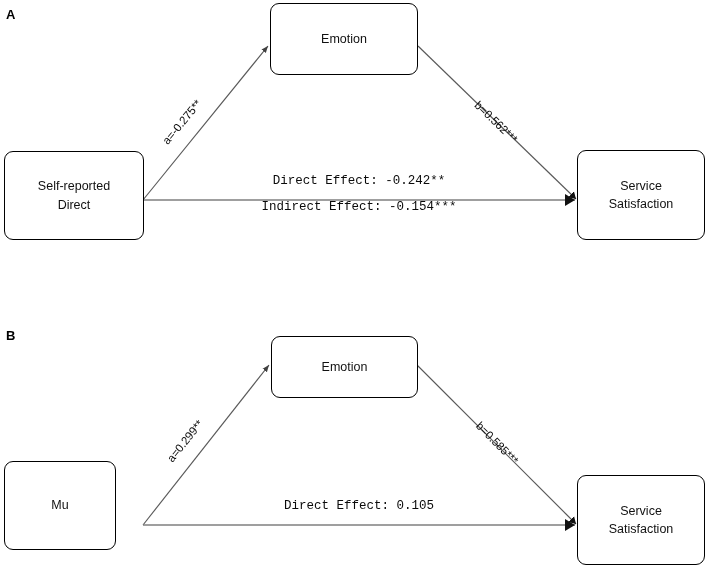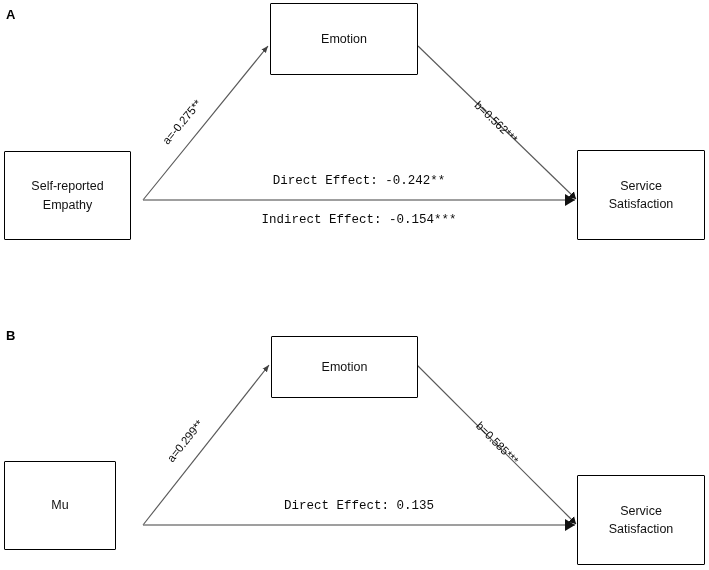--- a/index.html
+++ b/index.html
@@ -38,21 +38,21 @@
     left: 0;
     top: 0;
     width: 709px;
     height: 285px;
   }
 
   .node-box {
     position: absolute;
     box-sizing: border-box;
     border: 1.3px solid #000000;
-    border-radius: 1px;
+    border-radius: 9px;
     background: #ffffff;
     display: flex;
     align-items: center;
     justify-content: center;
     text-align: center;
     font-size: 12.5px;
     line-height: 1.45;
     font-family: "Liberation Sans", sans-serif;
     color: #111111;
   }
@@ -96,45 +96,45 @@
       </marker>
     </defs>
 
     <line x1="143" y1="200" x2="268" y2="46" stroke="#595959" stroke-width="1.15" marker-end="url(#arrowA1)"></line>
 
     <line x1="418" y1="46" x2="576" y2="199" stroke="#595959" stroke-width="1.15" marker-end="url(#arrowA2)"></line>
 
     <line x1="143" y1="200" x2="575" y2="200" stroke="#7f7f7f" stroke-width="1.7" marker-end="url(#arrowA3)"></line>
   </svg>
 
-  <div class="node-box" style="left:4px; top:151px; width:127px; height:89px;">
+  <div class="node-box" style="left:4px; top:151px; width:140px; height:89px;">
     <div>
       <span>Self-reported</span><br>
-      <span>Empathy</span>
+      <span>Direct</span>
     </div>
   </div>
 
   <div class="node-box" style="left:270px; top:3px; width:148px; height:72px;">
     <span>Emotion</span>
   </div>
 
   <div class="node-box" style="left:577px; top:150px; width:128px; height:90px;">
     <div>
       <span>Service</span><br>
       <span>Satisfaction</span>
     </div>
   </div>
 
   <div class="edge-label" style="left:155px; top:116px; transform:rotate(-50.5deg);">a=-0.275**</div>
 
   <div class="edge-label" style="left:469px; top:116px; transform:rotate(44deg);">b=0.562***</div>
 
   <div class="center-label" style="left:229px; top:174px; width:260px;">Direct Effect: -0.242**</div>
 
-  <div class="center-label" style="left:229px; top:213px; width:260px;">Indirect Effect: -0.154***</div>
+  <div class="center-label" style="left:229px; top:200px; width:260px;">Indirect Effect: -0.154***</div>
 </div>
 
 <div class="panel" id="panel-b">
 
   <div class="panel-label" style="left:6px; top:44px;">B</div>
 
   <svg class="diagram-svg" viewBox="0 0 709 285">
     <defs>
       <marker id="arrowB1" markerWidth="7" markerHeight="7" refX="6" refY="3" orient="auto" markerUnits="strokeWidth">
         <path d="M0,0.6 L6,3 L0,5.4 z" fill="#404040"></path>
@@ -163,15 +163,15 @@
     <div>
       <span>Service</span><br>
       <span>Satisfaction</span>
     </div>
   </div>
 
   <div class="edge-label" style="left:160px; top:150px; transform:rotate(-51.5deg);">a=0.299**</div>
 
   <div class="edge-label" style="left:470px; top:152px; transform:rotate(45deg);">b=0.585***</div>
 
-  <div class="center-label" style="left:229px; top:214px; width:260px;">Direct Effect: 0.135</div>
+  <div class="center-label" style="left:229px; top:214px; width:260px;">Direct Effect: 0.105</div>
 
 </div>
 
 </body></html>

